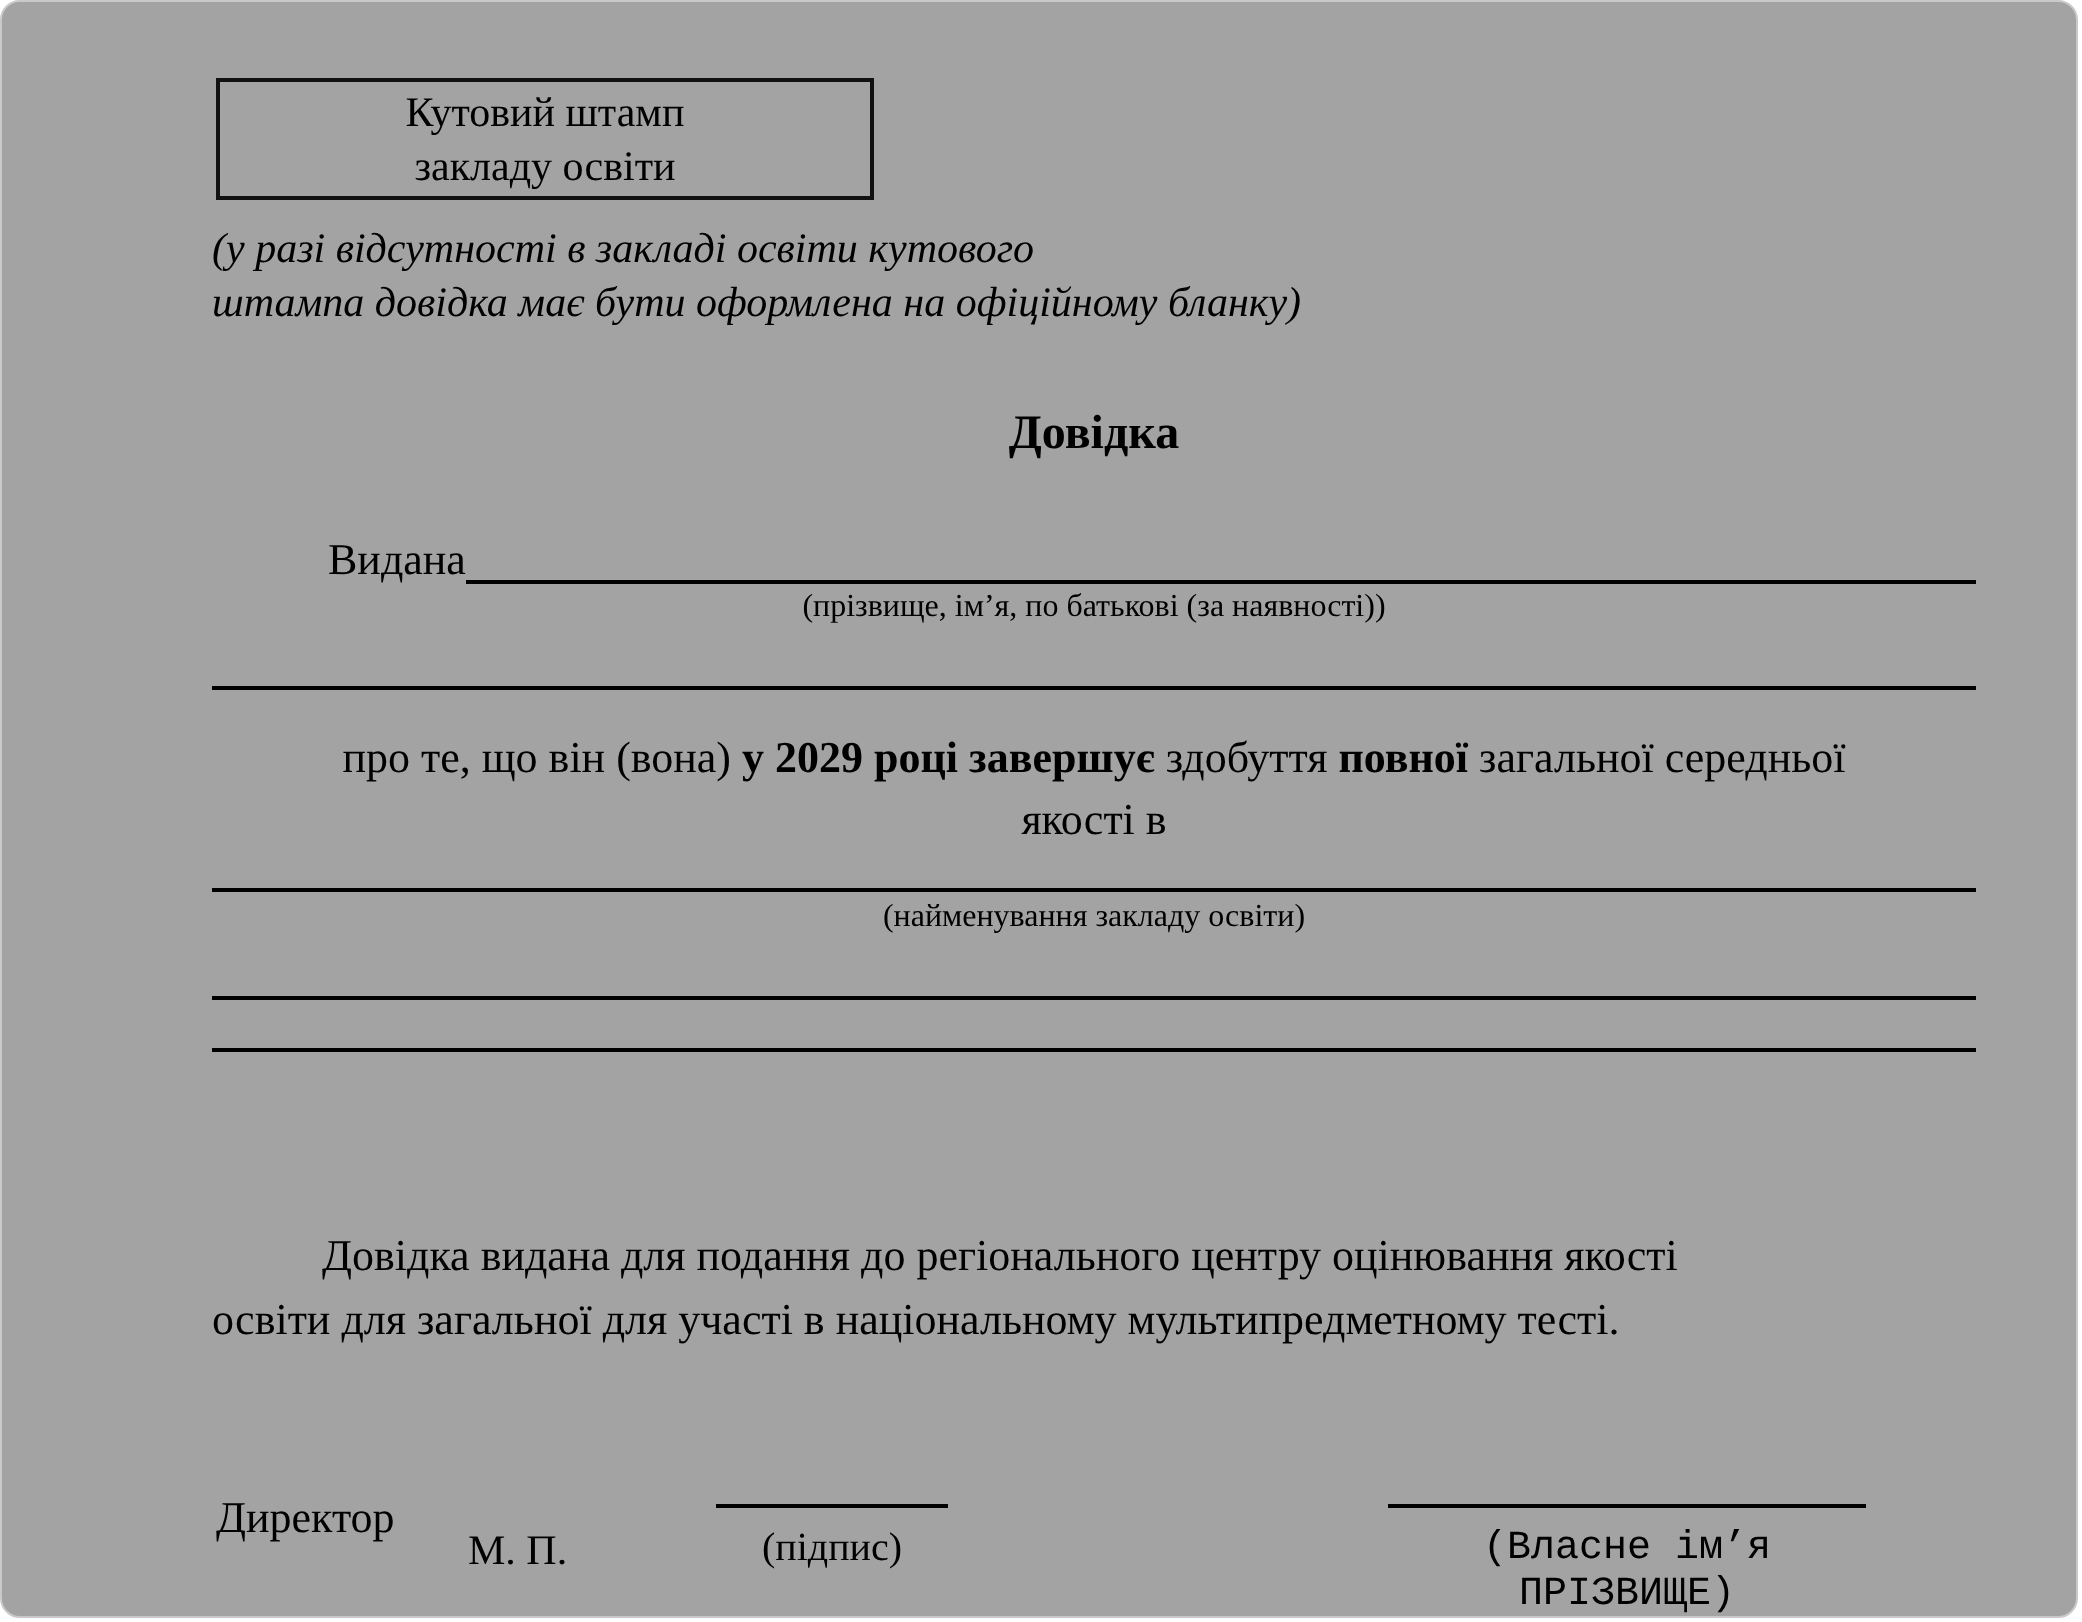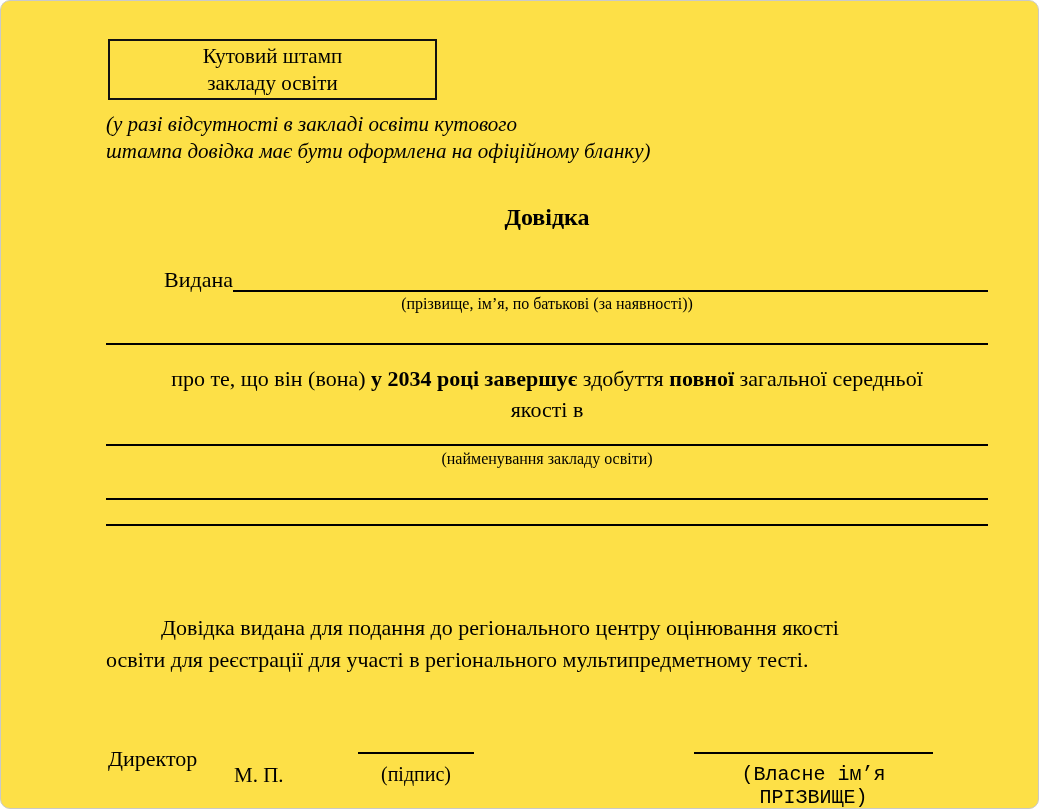--- a/index.html
+++ b/index.html
@@ -7,21 +7,21 @@
     padding: 0;
     background: #ffffff;
     font-family: "Liberation Serif", "DejaVu Serif", serif;
     color: #000000;
   }
   .page {
     position: relative;
     width: 1039px;
     height: 809px;
     box-sizing: border-box;
-    background: #fde047;
+    background: #a3a3a3;
     border: 1px solid #c9c9c9;
     border-radius: 10px;
     overflow: hidden;
   }
   .stamp-box {
     position: absolute;
     left: 107px; top: 38px;
     width: 329px; height: 61px;
     box-sizing: border-box;
     border: 2px solid #111111;
@@ -153,33 +153,33 @@
 
   <div class="issued-row">
     <span class="issued-label">Видана</span>
     <span class="blank-fill"></span>
   </div>
   <div class="caption" style="top:294px">(прізвище, ім’я, по батькові (за наявності))</div>
 
   <div class="hline" style="top:342px"></div>
 
   <div class="completion">
-    <div><span>про те, що він (вона) </span><span class="b">у 2034 році завершує</span><span> здобуття </span><span class="b">повної</span><span> загальної середньої</span></div>
+    <div><span>про те, що він (вона) </span><span class="b">у 2029 році завершує</span><span> здобуття </span><span class="b">повної</span><span> загальної середньої</span></div>
     <div>якості в</div>
   </div>
 
   <div class="hline" style="top:443px"></div>
   <div class="caption" style="top:449px">(найменування закладу освіти)</div>
 
   <div class="hline" style="top:497px"></div>
   <div class="hline" style="top:523px"></div>
 
   <div class="purpose">
     <div class="indent">Довідка видана для подання до регіонального центру оцінювання якості</div>
-    <div>освіти для реєстрації для участі в регіонального мультипредметному тесті.</div>
+    <div>освіти для загальної для участі в національному мультипредметному тесті.</div>
   </div>
 
   <div class="director-label">Директор</div>
   <div class="mp-label">М. П.</div>
 
   <div class="sig-line-short"></div>
   <div class="sig-caption-short">(підпис)</div>
 
   <div class="sig-line-long"></div>
   <div class="sig-caption-long">(Власне ім’я ПРІЗВИЩЕ)</div>

